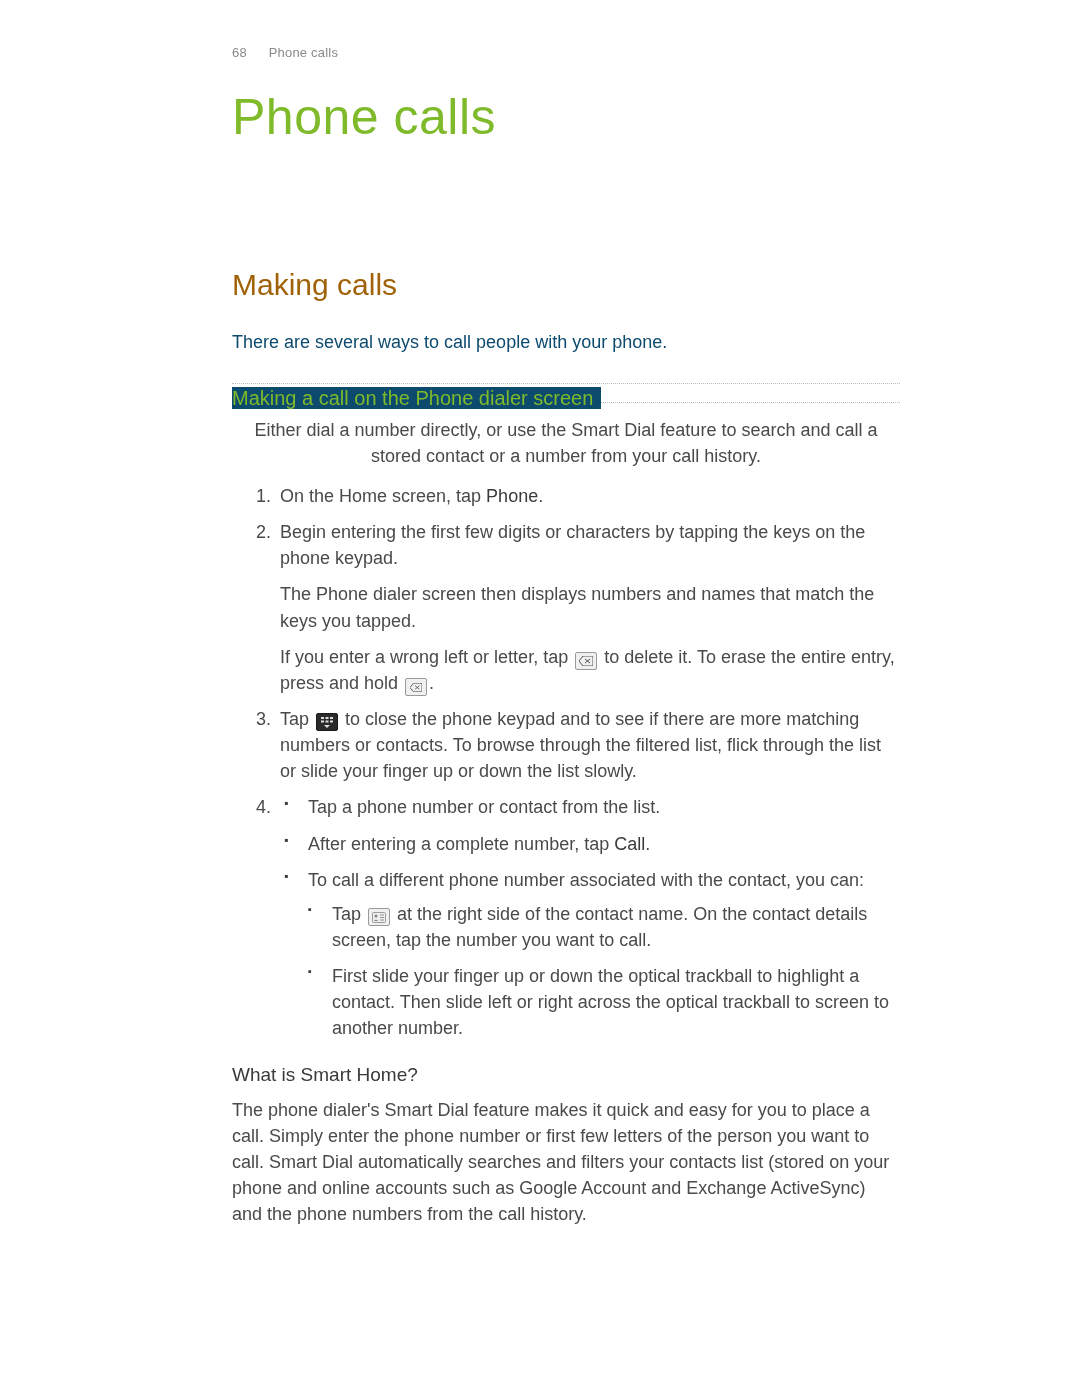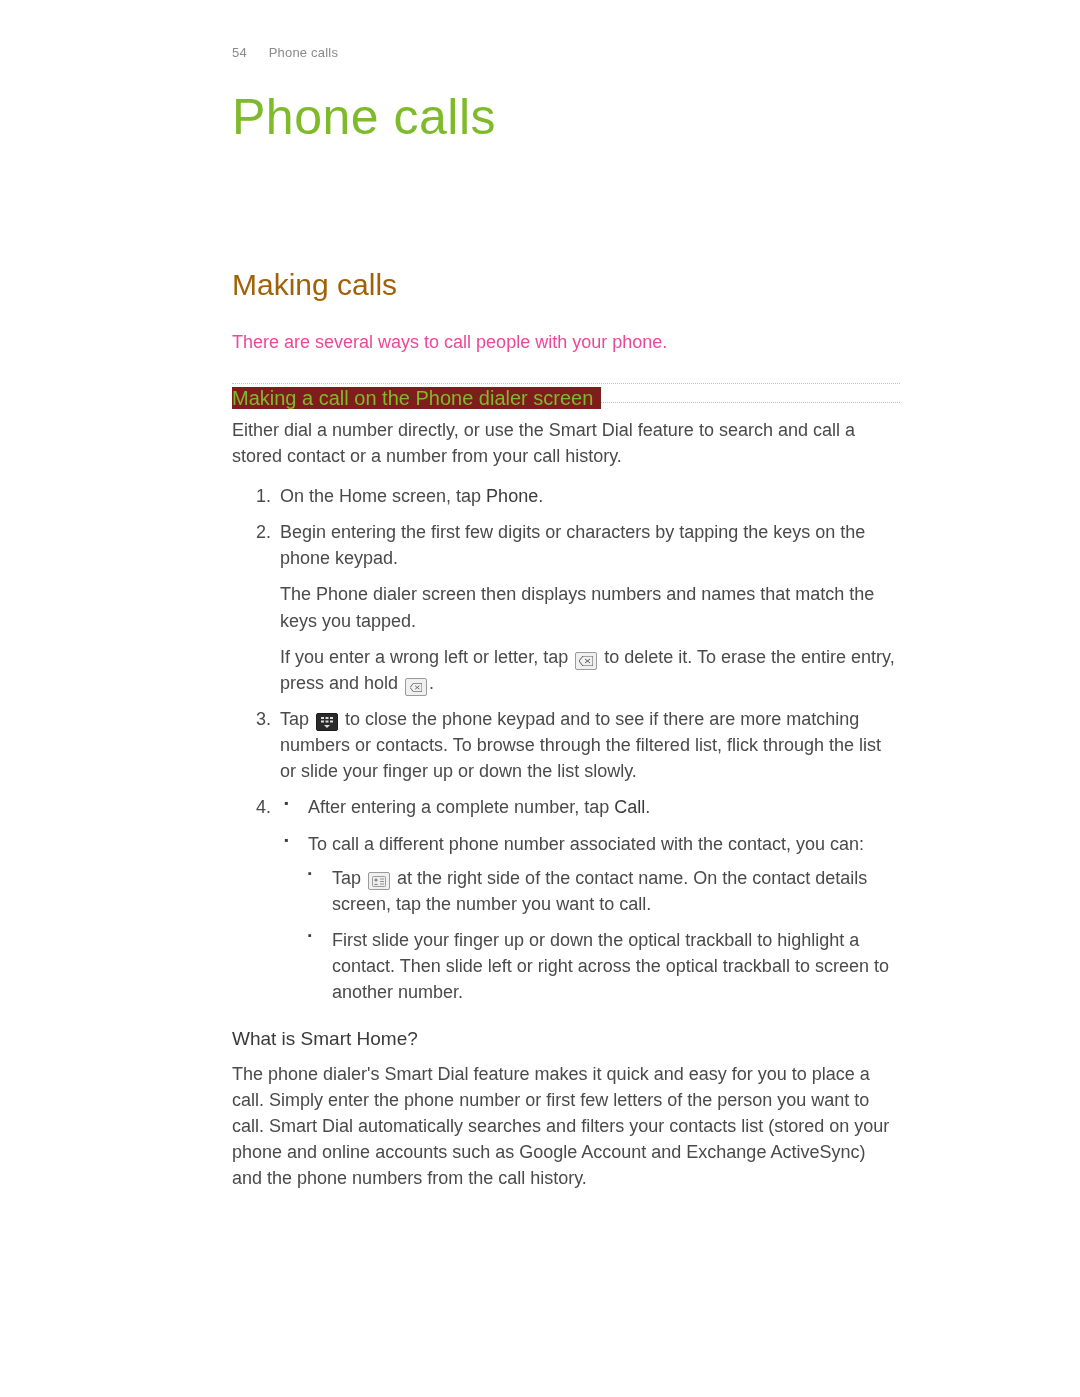--- a/index.html
+++ b/index.html
@@ -30,32 +30,32 @@
     margin-bottom: 110px;
   }
   h2.section-title {
     color: #a16207;
     font-weight: 400;
     font-size: 30px;
     margin-bottom: 22px;
   }
   p.intro {
     margin-bottom: 28px;
-    color: #ec4899;
+    color: #0c4a6e;
   }
   .sub-title-row {
     position: relative;
     border-bottom: 1px dotted #bfbfbf;
     margin-bottom: 14px;
     height: 0;
   }
   .sub-title-row h3 {
     position: relative;
     top: -18px;
-    background: #7f1d1d;
+    background: #0c4a6e;
     display: inline;
     color: #7fba2a;
     font-weight: 400;
     font-size: 20px;
     padding-right: 8px;
   }
   .dotted {
     border-top: 1px dotted #bfbfbf;
     margin-top: 4px;
     margin-bottom: 0;
@@ -120,38 +120,38 @@
     margin-top: 20px;
     margin-bottom: 8px;
   }
 </style>
 </head>
 <body>
 
 <div class="page">
 
   <div class="running-header">
-    <span class="pgnum">54</span>
+    <span class="pgnum">68</span>
     <span>Phone calls</span>
   </div>
 
   <h1 class="chapter-title">Phone calls</h1>
 
   <h2 class="section-title">Making calls</h2>
 
   <p class="intro">There are several ways to call people with your phone.</p>
 
   <div class="dotted"></div>
   <div style="position:relative; padding-top:10px;">
     <div class="sub-title-row" style="margin-top:8px;">
       <h3>Making a call on the Phone dialer screen</h3>
     </div>
   </div>
 
-  <p class="body" style="">Either dial a number directly, or use the Smart Dial feature to search and call a stored contact or a number from your call history.</p>
+  <p class="body" style="text-align:center;">Either dial a number directly, or use the Smart Dial feature to search and call a stored contact or a number from your call history.</p>
 
   <ol class="steps">
     <li>
       <span>On the Home screen, tap </span><span class="bold">Phone</span><span>.</span>
     </li>
     <li>
       <p>Begin entering the first few digits or characters by tapping the keys on the phone keypad.</p>
       <p>The Phone dialer screen then displays numbers and names that match the keys you tapped.</p>
       <p>
         <span>If you enter a wrong left or letter, tap </span>
@@ -182,20 +182,21 @@
           <rect x="1" y="4.5" width="3" height="2" fill="#ddd"></rect>
             <rect x="5.5" y="4.5" width="3" height="2" fill="#ddd"></rect>
             <rect x="10" y="4.5" width="3" height="2" fill="#ddd"></rect>
           <path d="M4 9 L10 9 L7 12 Z" fill="#ddd"></path>
         </svg>
       </span>
       <span> to close the phone keypad and to see if there are more matching numbers or contacts. To browse through the filtered list, flick through the list or slide your finger up or down the list slowly.</span>
     </li>
     <li>
       <ul class="bullets">
+        <li>Tap a phone number or contact from the list.</li>
         <li>
           <span>After entering a complete number, tap </span><span class="bold">Call</span><span>.</span>
         </li>
         <li>
           <span>To call a different phone number associated with the contact, you can:</span>
           <ul class="bullets">
             <li>
               <span>Tap </span>
               <span class="icon-box">
                 <svg width="14" height="11" viewBox="0 0 14 11">

